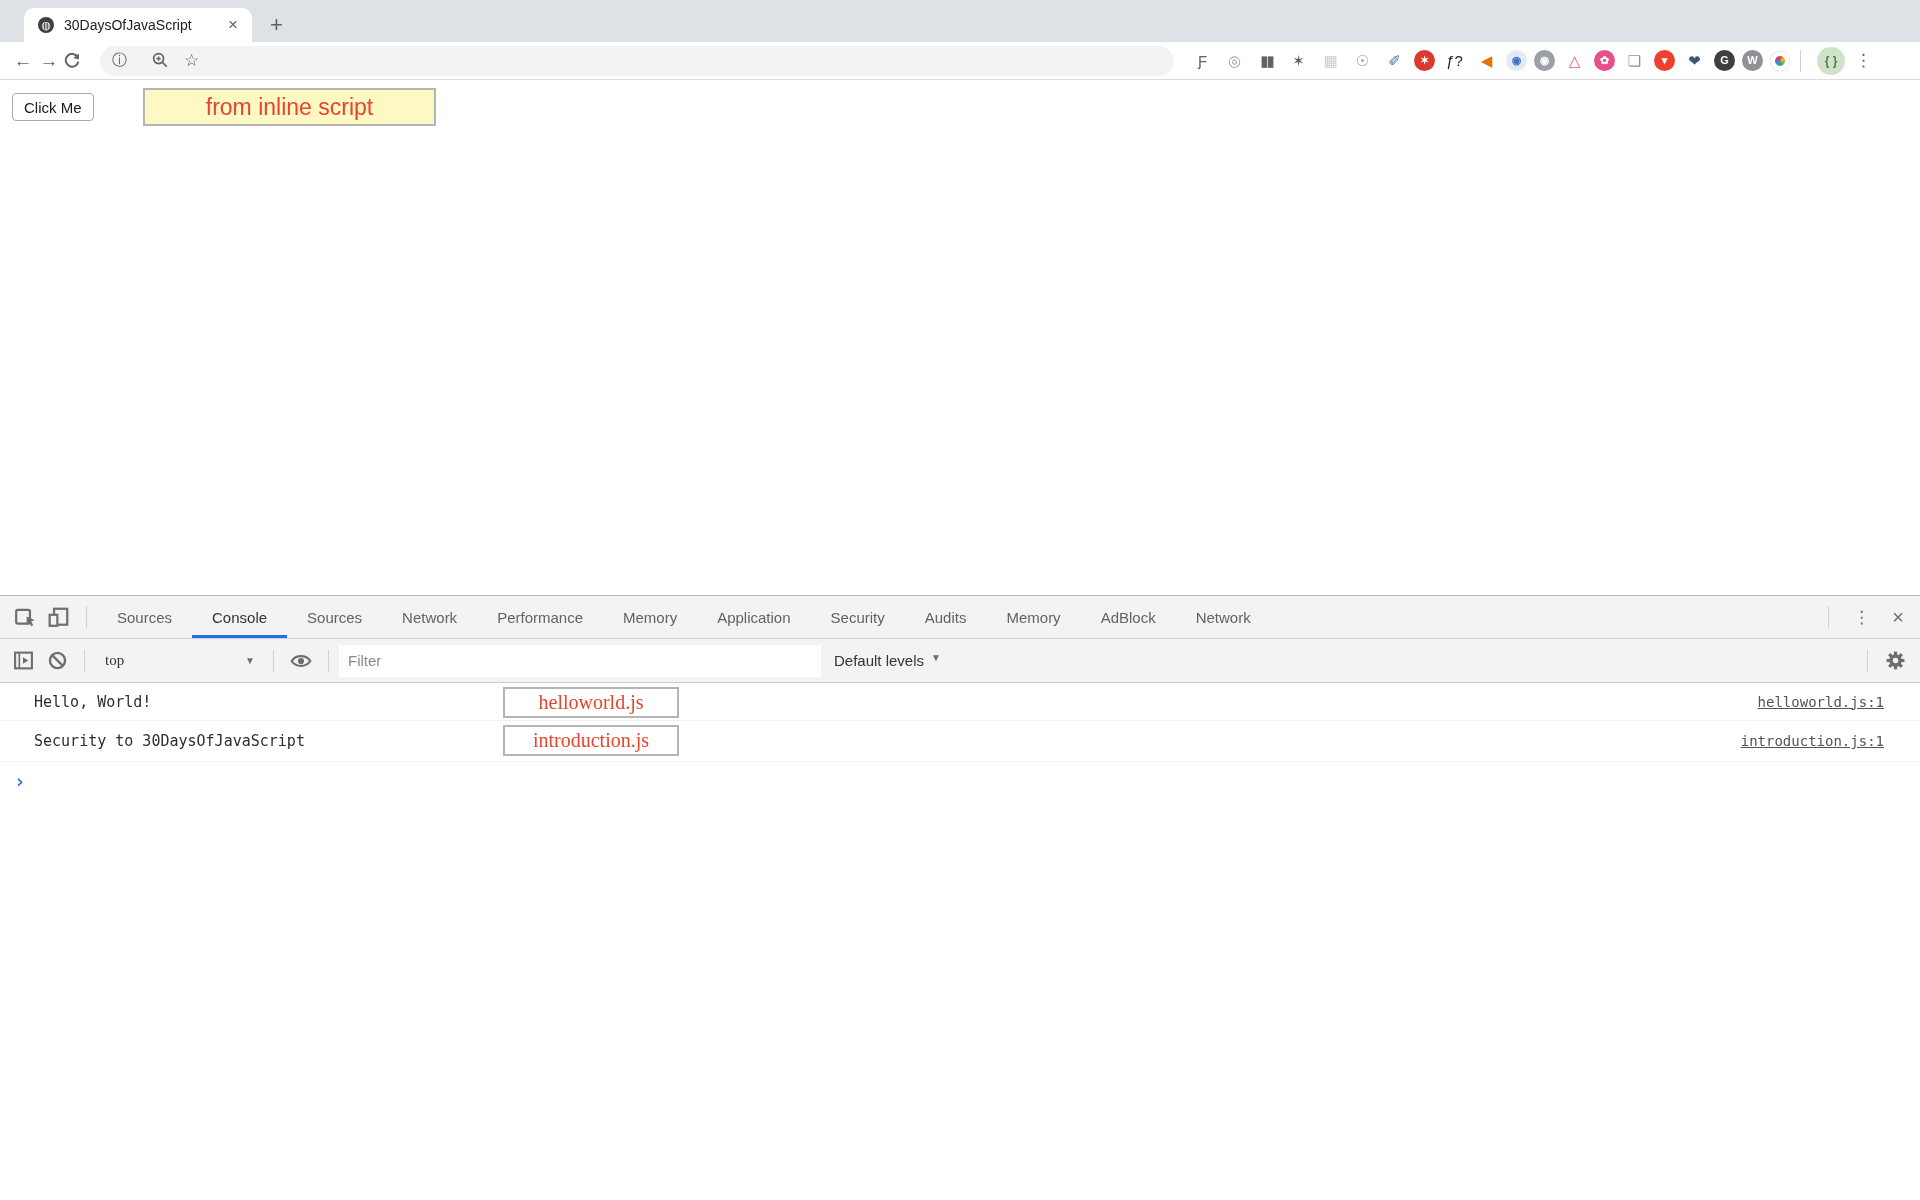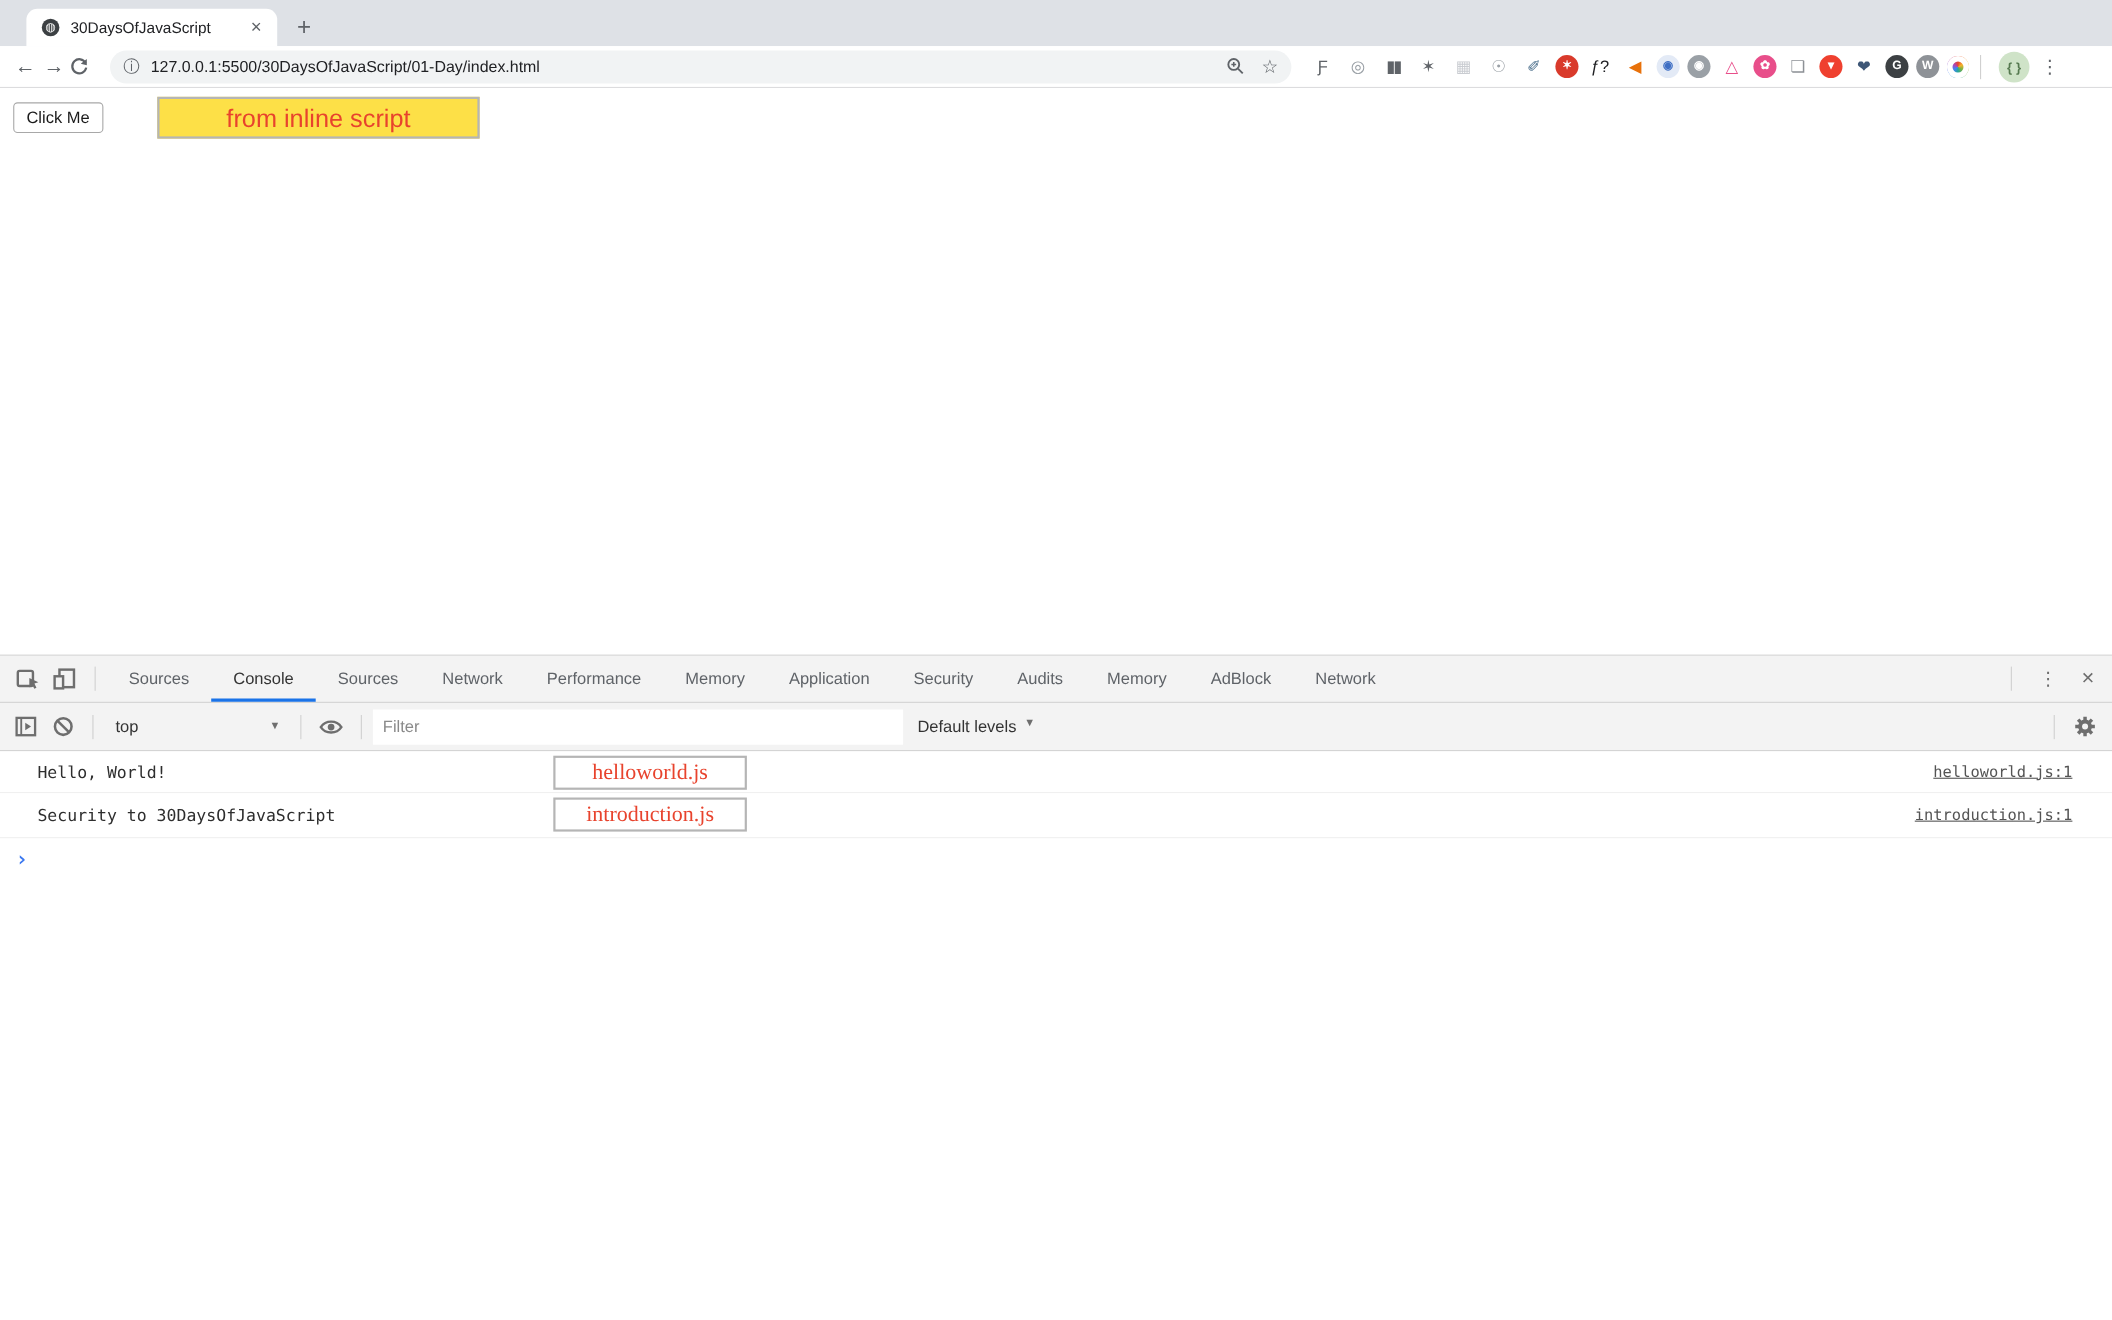--- a/index.html
+++ b/index.html
@@ -45,39 +45,39 @@
        font-weight:bold; font-size:12px; display:flex; align-items:center; justify-content:center;
        margin-left:6px; flex:none;}
   .kebab{color:#5f6368; font-size:17px; margin:0 12px 0 10px; flex:none;}
 
   
   .page{position:relative; background:#fff; flex:1;}
   .click-btn{position:absolute; left:12px; top:13px; height:28px; padding:0 11px;
        background:#fff; border:1px solid #a8a8a8; border-radius:4px; font-size:15px;
        font-family:"Liberation Sans",sans-serif; color:#1a1a1a;}
   .inline-annot{position:absolute; left:143px; top:8px; width:293px; height:38px;
-       border:2px solid #b5b5b5; background:#fde047; color:var(--annotation-red); font-size:23px;
+       border:2px solid #b5b5b5; background:#fef9c3; color:var(--annotation-red); font-size:23px;
        display:flex; align-items:center; justify-content:center;}
 
   
   .devtools{flex:none; height:605px; border-top:1px solid #b7b7b7; display:flex; flex-direction:column;
        font-size:15px; color:#5f6368;}
   .dt-tabbar{height:43px; background:#f3f3f3; border-bottom:1px solid #d0d0d0;
        display:flex; align-items:center; flex:none;}
   .dt-iconbtn{display:flex; align-items:center; justify-content:center; width:34px; height:100%;}
   .dt-tabs{display:flex; align-items:stretch; height:100%;}
   .dt-tab{display:flex; align-items:center; padding:0 20px; color:#5f6368;}
   .dt-tab.active{color:#333; box-shadow:inset 0 -3px 0 0 var(--accent-blue);}
   .dt-right{margin-left:auto; display:flex; align-items:center;}
   .dt-kebab{font-size:17px; color:#6e6e6e; padding:0 14px;}
   .dt-close{font-size:20px; color:#6e6e6e; padding:0 16px 0 8px;}
 
   .dt-toolbar{height:44px; background:#f3f3f3; border-bottom:1px solid #ccc;
        display:flex; align-items:center; flex:none;}
-  .ctx-select{width:168px; display:flex; align-items:center; color:#333; padding-left:10px;}
+  .ctx-select{width:168px; display:flex; align-items:center; color:#333; padding-left:10px;font-family:Liberation Serif, serif;}
   .ctx-caret{margin-left:auto; font-size:10px; color:#6e6e6e; padding-right:8px;}
   .filter-input{width:482px; height:32px; border:none; outline:none; background:#fff;
        font-size:15px; font-family:"Liberation Sans",sans-serif; padding:0 9px; color:#ef4444;}
   .filter-input::placeholder{color:#8a8a8a;}
   .levels{display:flex; align-items:flex-start; color:#333; margin-left:13px;}
   .levels .ctx-caret{margin-left:7px; padding:0;}
   .dt-toolbar .spacer{flex:1;}
 
   .dt-console{flex:1; background:#fff; font-family:"DejaVu Sans Mono",monospace; font-size:15px; color:#2e2e2e;}
   .msg-row{position:relative; height:38px; display:flex; align-items:center;
@@ -111,21 +111,20 @@
     <span class="nav-btn back">←</span>
     <span class="nav-btn">→</span>
     <span class="nav-btn">
       <svg width="20" height="20" viewBox="0 0 20 20">
         <path d="M15.8 6.3 A6.4 6.4 0 1 0 16.4 10.5" fill="none" stroke="#5f6368" stroke-width="2"></path>
         <polygon points="16.9,2.6 16.9,8.4 11.4,7" fill="#5f6368"></polygon>
       </svg>
     </span>
     <div class="urlbar">
       <span class="info-glyph">ⓘ</span>
-      <span class="url-text">127.0.0.1:5500/30DaysOfJavaScript/01-Day/index.html</span>
       <span class="urlbar-icon">
         <svg width="19" height="19" viewBox="0 0 20 20">
           <circle cx="8" cy="8" r="5.2" fill="none" stroke="#5f6368" stroke-width="1.8"></circle>
           <line x1="12" y1="12" x2="16.6" y2="16.6" stroke="#5f6368" stroke-width="1.8"></line>
           <line x1="8" y1="5.7" x2="8" y2="10.3" stroke="#5f6368" stroke-width="1.5"></line>
           <line x1="5.7" y1="8" x2="10.3" y2="8" stroke="#5f6368" stroke-width="1.5"></line>
         </svg>
       </span>
       <span class="urlbar-icon star">☆</span>
     </div>

